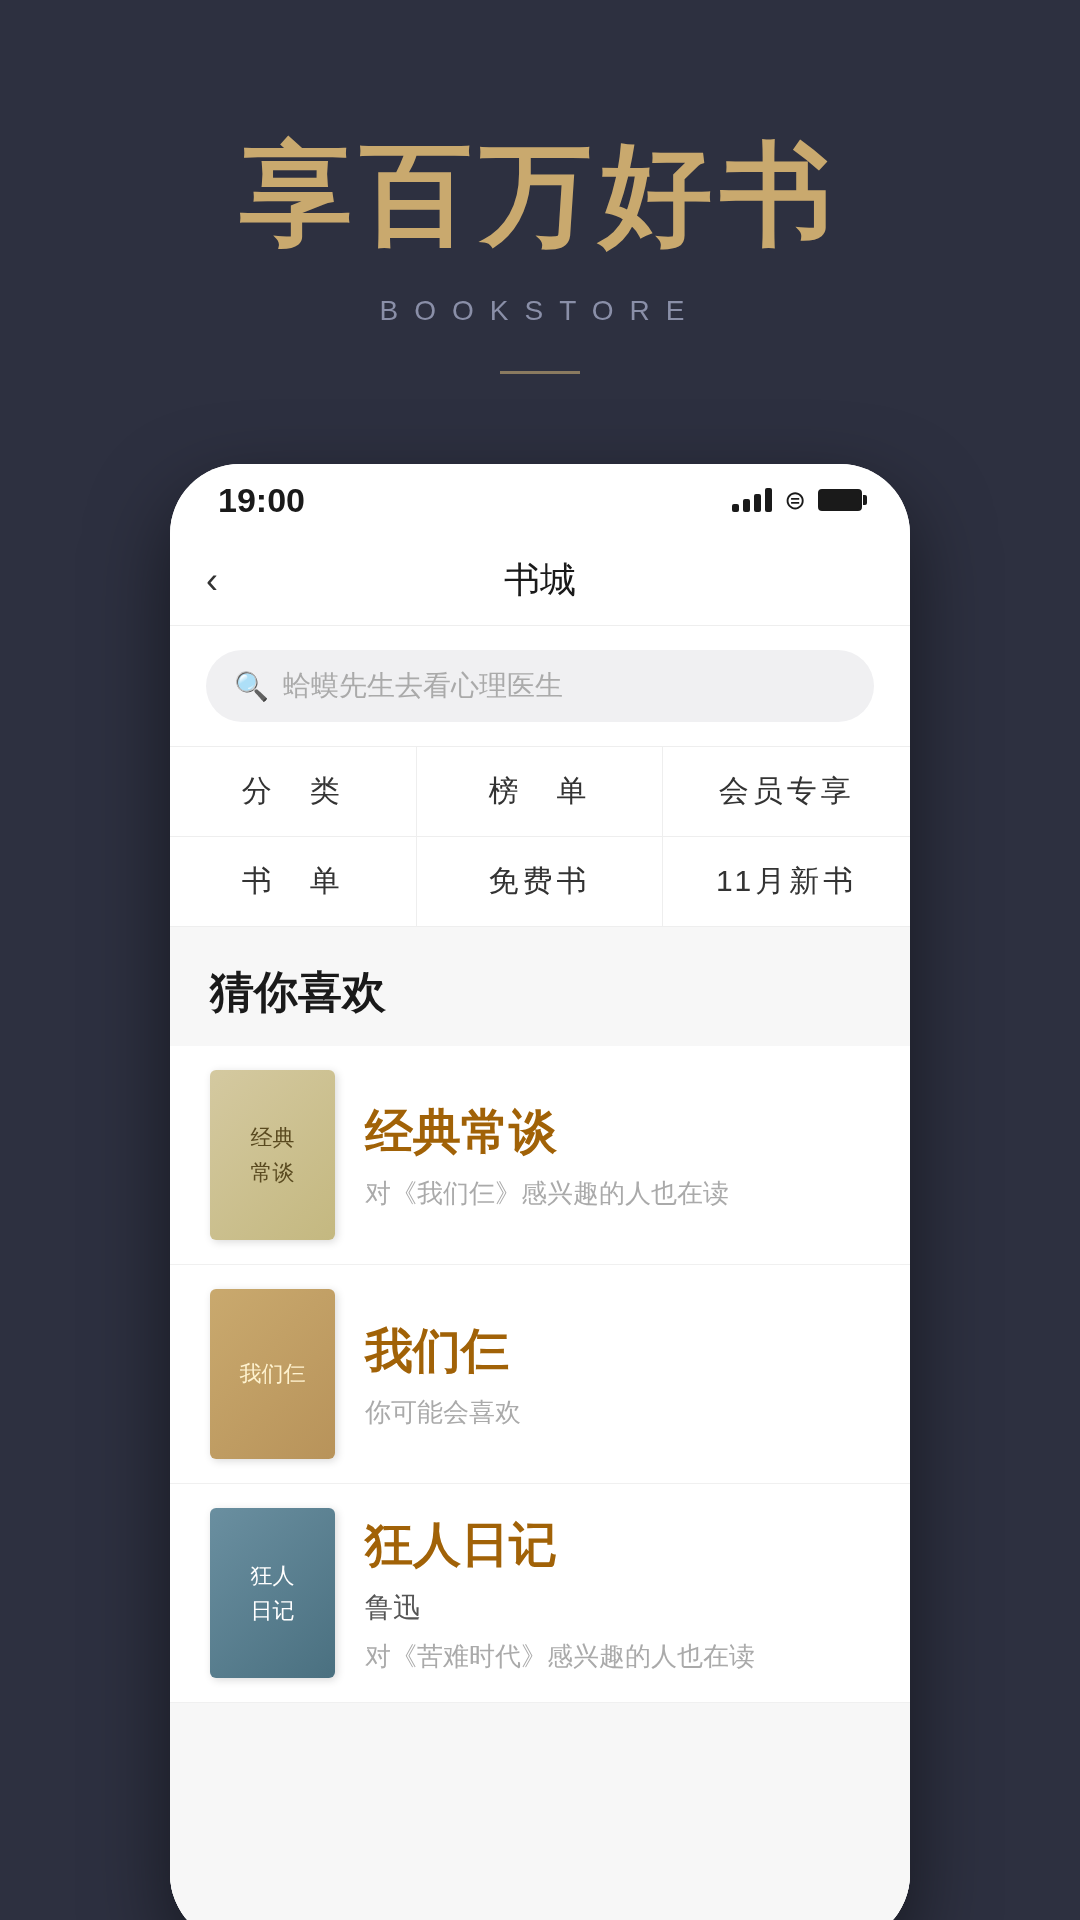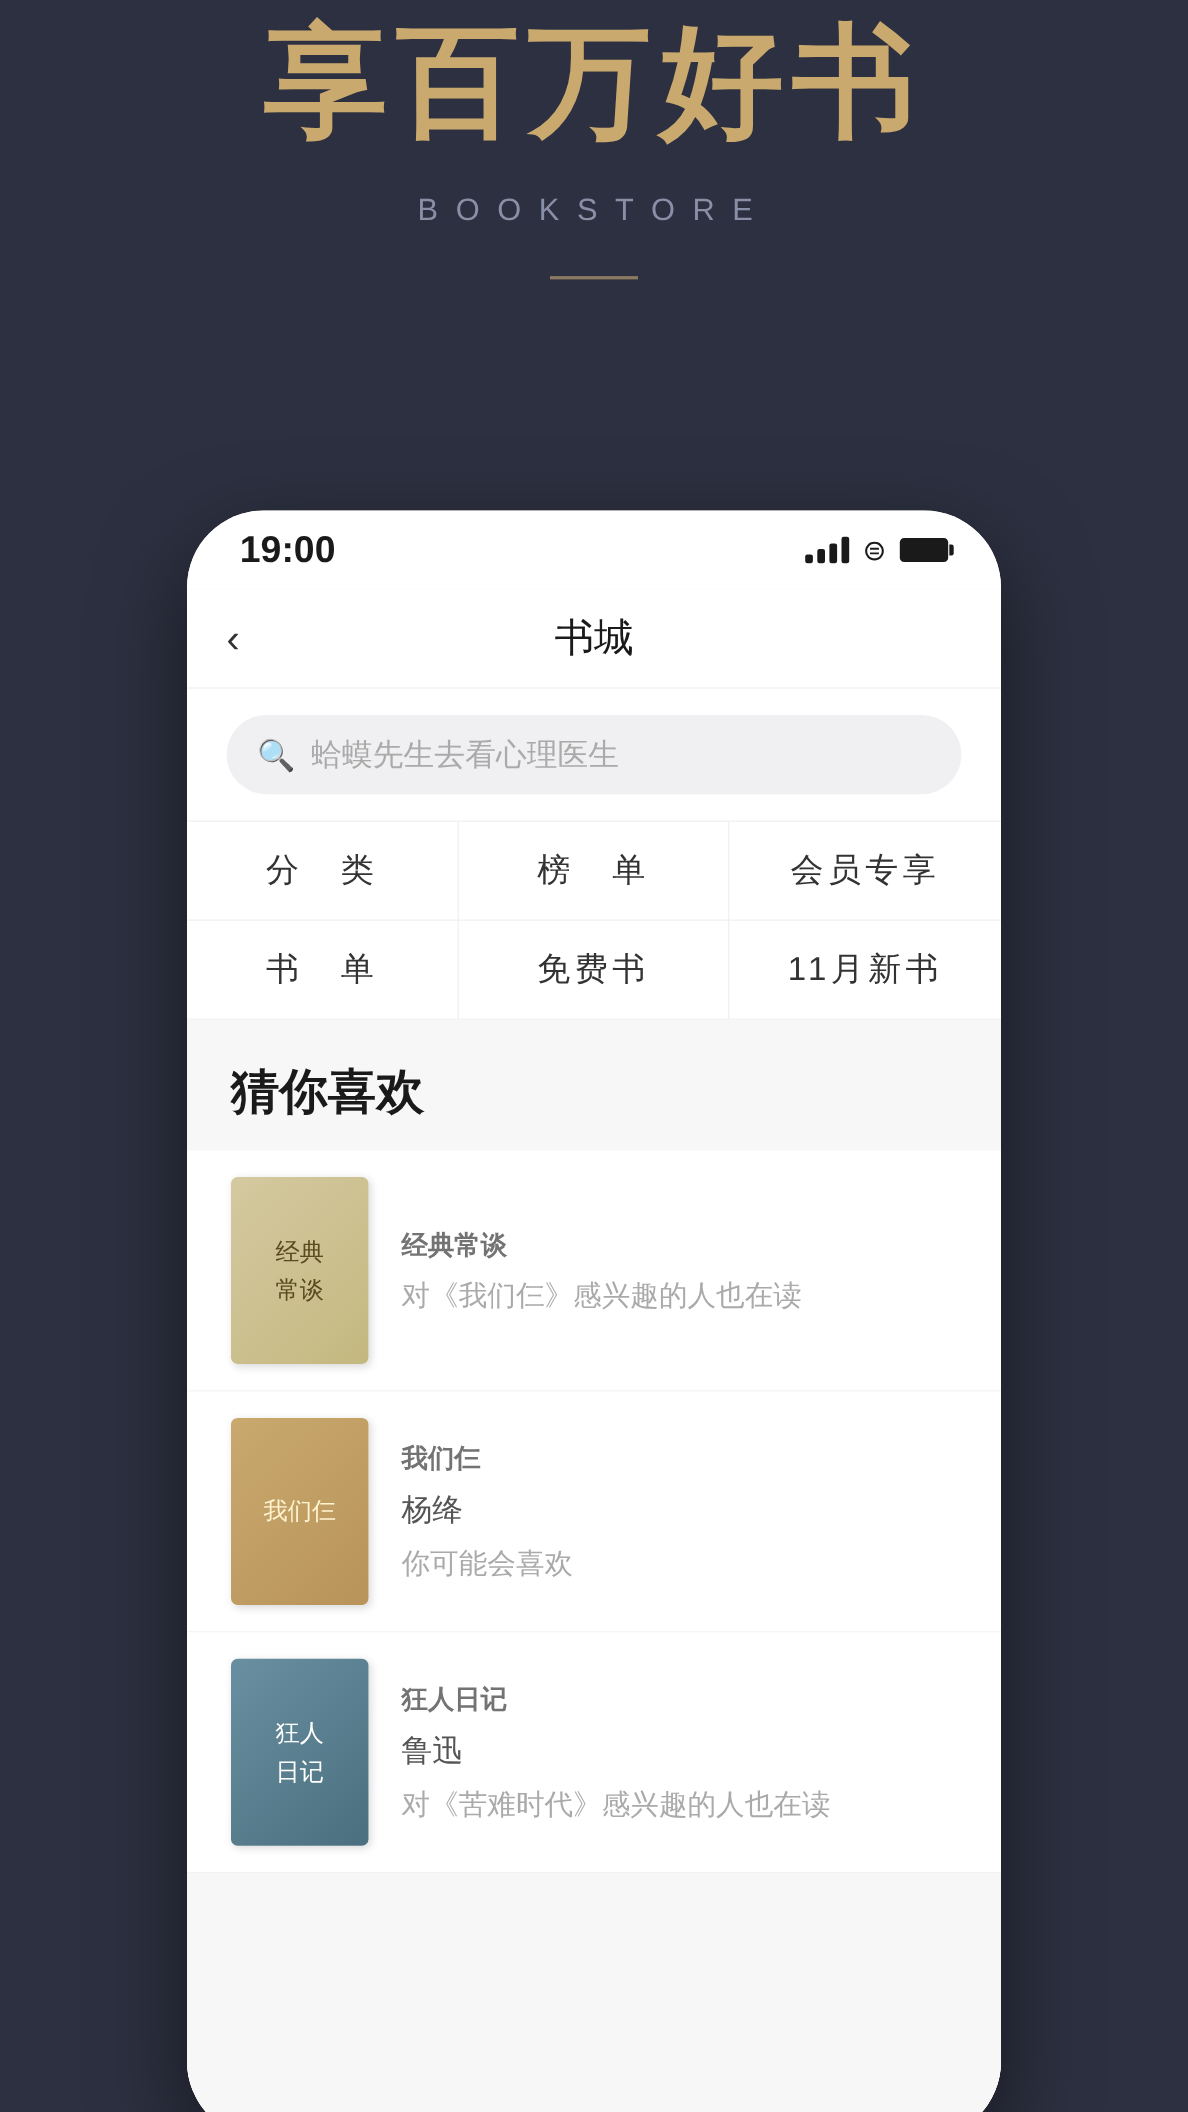--- a/index.html
+++ b/index.html
@@ -10,20 +10,21 @@
       height: 1920px;
       background: #2d3040;
       font-family: -apple-system, "PingFang SC", "Microsoft YaHei", sans-serif;
       overflow: hidden;
       position: relative;
     }
 
     
     .hero {
       width: 100%;
+      padding-top: 120px;
       display: flex;
       flex-direction: column;
       align-items: center;
       gap: 24px;
     }
 
     .hero-title {
       font-size: 112px;
       font-weight: 700;
       color: #c9a96e;
@@ -300,23 +301,23 @@
     }
 
     .book-info {
       flex: 1;
       display: flex;
       flex-direction: column;
       gap: 12px;
     }
 
     .book-name {
-      font-size: 24px;
+      font-size: 48px;
       font-weight: 600;
-      color: #737373;
+      color: #a16207;
     }
 
     .book-author {
       font-size: 28px;
       color: #555;
     }
 
     .book-desc {
       font-size: 26px;
       color: #aaa;
@@ -400,21 +401,20 @@
               <span class="book-desc">对《我们仨》感兴趣的人也在读</span>
             </div>
           </div>
 
           <div class="book-item">
             <div class="book-cover book-cover-2">
               <span class="cover-text cover-text-light">我们仨</span>
             </div>
             <div class="book-info">
               <span class="book-name">我们仨</span>
-              <span class="book-author">杨绛</span>
               <span class="book-desc">你可能会喜欢</span>
             </div>
           </div>
 
           <div class="book-item">
             <div class="book-cover book-cover-3">
               <span class="cover-text cover-text-white">狂人</span>
               <span class="cover-text cover-text-white">日记</span>
             </div>
             <div class="book-info">

